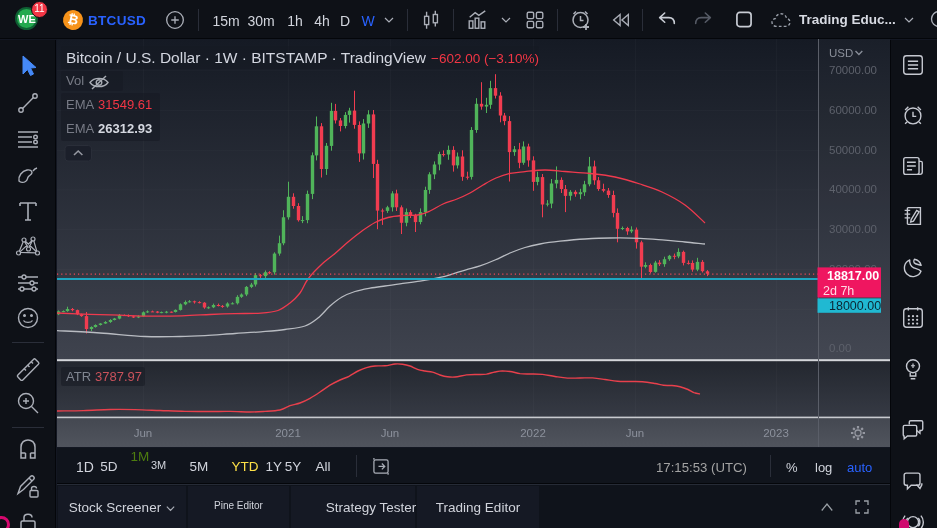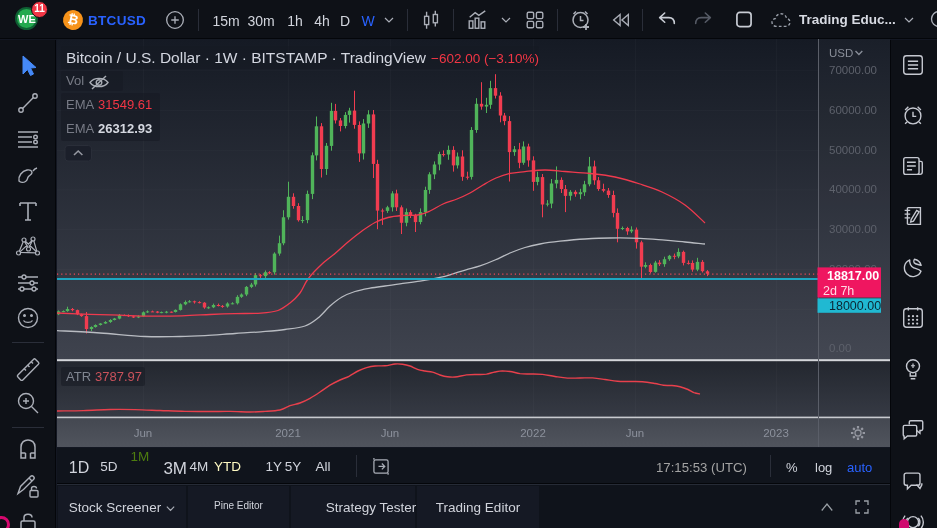--- a/index.html
+++ b/index.html
@@ -1,21 +1,21 @@
 <!DOCTYPE html>
 <html><head><meta charset="utf-8"><style>
 *{margin:0;padding:0;box-sizing:border-box}
 html,body{width:937px;height:528px;overflow:hidden;background:#131722;font-family:"Liberation Sans",sans-serif;position:relative}
 .abs{position:absolute}
 </style></head><body>
 
 <div class="abs" style="left:0;top:0;width:937px;height:39px;background:#0e1117;border-bottom:1px solid #04060a"></div>
 <div class="abs" style="left:15px;top:7px;width:23px;height:23px;border-radius:50%;background:#23a94f;border:2.5px solid #0f5e33"></div>
 <div class="abs" style="left:18px;top:13px;width:22px;height:15px;color:#fff;font-size:11px;font-weight:bold;">‍WE</div>
-<div class="abs" style="left:31px;top:1px;width:17px;height:17px;border-radius:50%;background:#f23645;border:1.5px solid #0e1117;color:#fff;font-size:10px;font-weight:bold;text-align:center;line-height:14px">11</div>
+<div class="abs" style="left:31px;top:1px;width:17px;height:17px;border-radius:50%;background:#f23645;border:1.5px solid #0e1117;color:#fff;font-size:10px;font-weight:normal;text-align:center;line-height:14px">11</div>
 <div class="abs" style="left:63px;top:10px;width:20px;height:20px;border-radius:50%;background:#f7931a;color:#fff;font-weight:bold;font-size:13px;text-align:center;line-height:20px;transform:rotate(12deg)">₿</div>
 <div class="abs" style="left:88px;top:12.5px;color:#2962ff;font-size:13.5px;font-weight:bold;letter-spacing:0.3px">BTCUSD</div>
 <svg style="position:absolute;left:165px;top:10px" width="20" height="20" viewBox="0 0 24 24" fill="none">
     <circle cx="12" cy="12" r="10" stroke="#abafb8" stroke-width="1.6"></circle>
     <path d="M12 7.5 V16.5 M7.5 12 H16.5" stroke="#abafb8" stroke-width="1.6"></path>
   </svg>
 <div class="abs" style="left:198px;top:9px;width:1px;height:22px;background:#2a2e39"></div>
 <div class="abs" style="left:206px;top:13px;width:40px;text-align:center;color:#d1d4dc;font-size:14px">15m</div>
 <div class="abs" style="left:241px;top:13px;width:40px;text-align:center;color:#d1d4dc;font-size:14px">30m</div>
 <div class="abs" style="left:275px;top:13px;width:40px;text-align:center;color:#d1d4dc;font-size:14px">1h</div>
@@ -627,26 +627,26 @@
       <text x="9" y="94" font-size="13" fill="#787b86">EMA</text>
       <text x="41" y="94" font-size="13" font-weight="bold" fill="#d5d8e0">26312.93</text>
     </g>
     <rect x="8" y="106.5" width="26.5" height="15.5" rx="3" fill="#1b1f2a" stroke="#2a2e39" stroke-width="1"></rect>
     <path d="M17 116 L21.2 112 L25.4 116" stroke="#9598a1" stroke-width="1.6" fill="none"></path>
     <rect x="4" y="328" width="84" height="19" rx="2" fill="#161a23" opacity="0.55"></rect>
     <text x="9" y="342" font-family="Liberation Sans, sans-serif" font-size="13" fill="#7f8590">ATR</text>
     <text x="38" y="342" font-family="Liberation Sans, sans-serif" font-size="13" fill="#c9525b">3787.97</text>
   </svg>
 <div class="abs" style="left:57px;top:448px;width:833px;height:36px;background:#10141c;border-bottom:1px solid #04060a"></div>
-<div class="abs" style="left:61px;top:459px;width:36px;text-align:center;color:#d1d4dc;font-size:16px">1D</div>
+<div class="abs" style="left:67px;top:459px;width:36px;text-align:center;color:#d1d4dc;font-size:14px">1D</div>
 <div class="abs" style="left:91px;top:459px;width:36px;text-align:center;color:#d1d4dc;font-size:13.5px">5D</div>
 <div class="abs" style="left:122px;top:449px;width:36px;text-align:center;color:#4d7c0f;font-size:13.5px">1M</div>
-<div class="abs" style="left:151px;top:459px;width:36px;text-align:right;color:#d1d4dc;font-size:17px">3M</div>
-<div class="abs" style="left:181px;top:459px;width:36px;text-align:center;color:#d1d4dc;font-size:13.5px">4M</div>
-<div class="abs" style="left:214px;top:459px;width:36px;text-align:left;color:#fef9c3;font-size:13.5px">YTD</div>
+<div class="abs" style="left:151px;top:459px;width:36px;text-align:left;color:#d1d4dc;font-size:11px">3M</div>
+<div class="abs" style="left:181px;top:459px;width:36px;text-align:center;color:#d1d4dc;font-size:13.5px">5M</div>
+<div class="abs" style="left:227px;top:459px;width:36px;text-align:center;color:#fde047;font-size:13.5px">YTD</div>
 <div class="abs" style="left:246px;top:459px;width:36px;text-align:right;color:#d1d4dc;font-size:13.5px">1Y</div>
 <div class="abs" style="left:275px;top:459px;width:36px;text-align:center;color:#d1d4dc;font-size:13.5px">5Y</div>
 <div class="abs" style="left:305px;top:459px;width:36px;text-align:center;color:#d1d4dc;font-size:13.5px">All</div>
 <div class="abs" style="left:356px;top:455px;width:1px;height:22px;background:#2a2e39"></div>
 <svg style="position:absolute;left:371px;top:456px" width="20" height="20" viewBox="0 0 24 24" fill="none">
     <g stroke="#abafb8" stroke-width="1.5">
       <rect x="3.5" y="4.5" width="17" height="16" rx="2"></rect>
       <path d="M3.5 4.5 V2.5 M20.5 20.5 V22.5"></path>
       <path d="M9 12.5 H16 M13 9 L16.5 12.5 L13 16"></path>
     </g>

